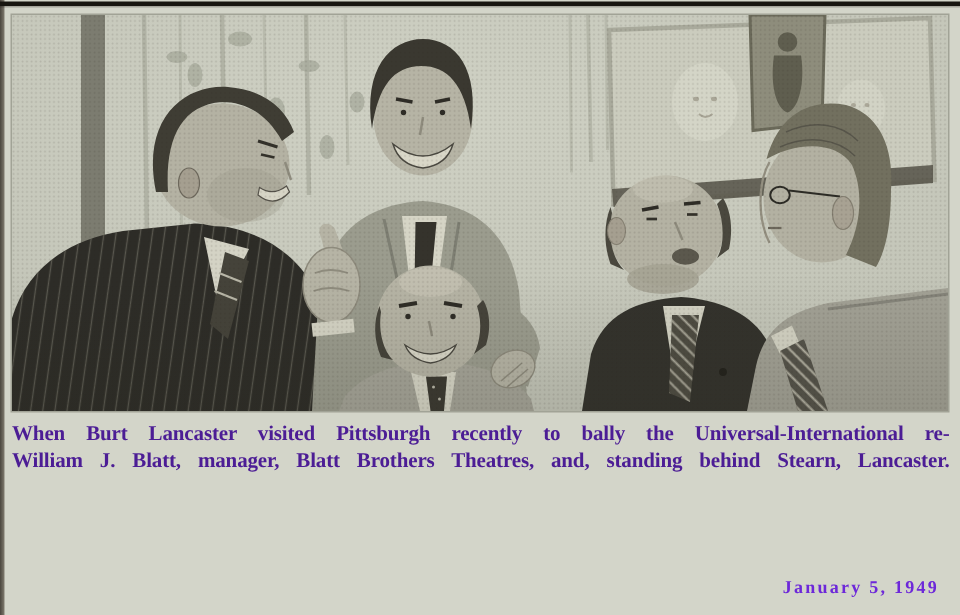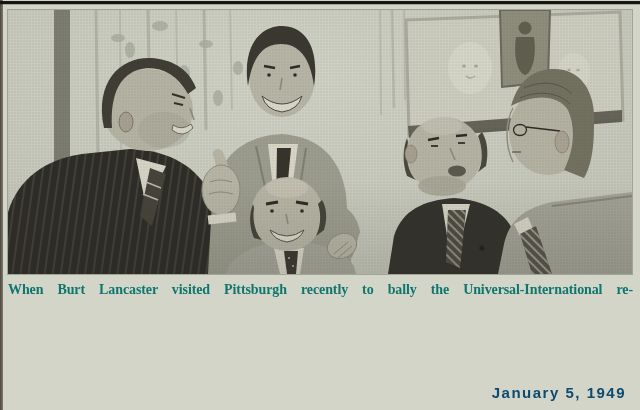--- a/index.html
+++ b/index.html
@@ -23,35 +23,35 @@
     position:absolute;left:8px;top:10px;width:624px;height:264px;
     outline:1px solid rgba(120,122,108,.55);
     background:#c7c9bc;
   }
   .photo svg{display:block;}
   .caption{
     position:absolute;left:8px;top:281px;width:625px;
     font-weight:700;
     font-size:14px;
     line-height:17.5px;
-    color:#0f766e;
+    color:#4c1d95;
     letter-spacing:-0.1px;
   }
   .cap-line{
     text-align:justify;
     text-align-last:justify;
     white-space:nowrap;
   }
   .date-line{
     position:absolute;right:14px;top:384px;
-    font-family:Liberation Sans, sans-serif;
-    font-size:15px;
+    font-family:Liberation Serif, serif;
+    font-size:12px;
     font-weight:700;
     letter-spacing:1.5px;
-    color:#0c4a6e;
+    color:#6d28d9;
   }
 </style>
 </head>
 <body>
 
 <div class="scan-edge"></div>
 <div class="top-rule"></div>
 
 <div class="photo" aria-label="Halftone photograph of five men in suits at a luncheon; Burt Lancaster standing with a thumbs-up behind Bert Stearn; framed baby pictures on the wall behind">
   <svg width="624" height="264" viewBox="0 0 624 264">
@@ -220,15 +220,16 @@
 
     <g>
       <rect x="0" y="0" width="624" height="264" fill="url(#dots)"></rect>
       <rect x="0" y="0" width="624" height="264" fill="url(#vig)"></rect>
     </g>
   </svg>
 </div>
 
 <div class="caption">
   <div class="cap-line">When Burt Lancaster visited Pittsburgh recently to bally the Universal-International re-</div>
+  <div class="cap-line">William J. Blatt, manager, Blatt Brothers Theatres, and, standing behind Stearn, Lancaster.</div>
 </div>
 
 <div class="date-line">January 5, 1949</div>
 
 </body></html>

